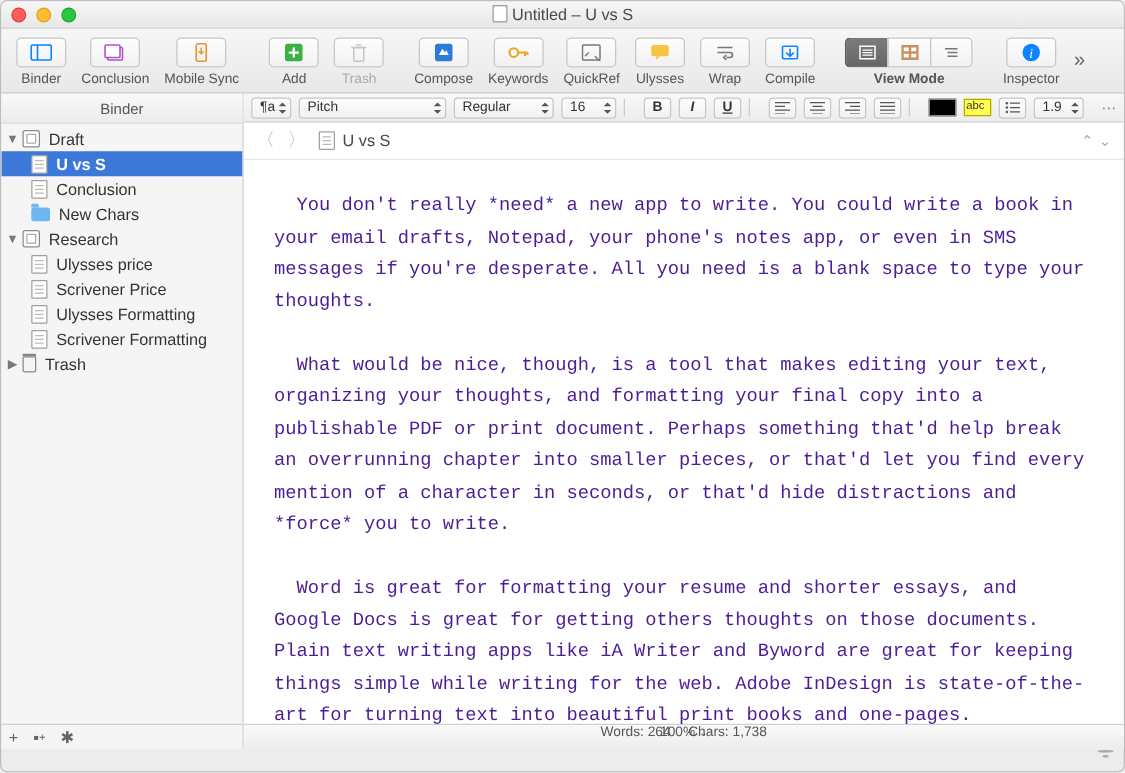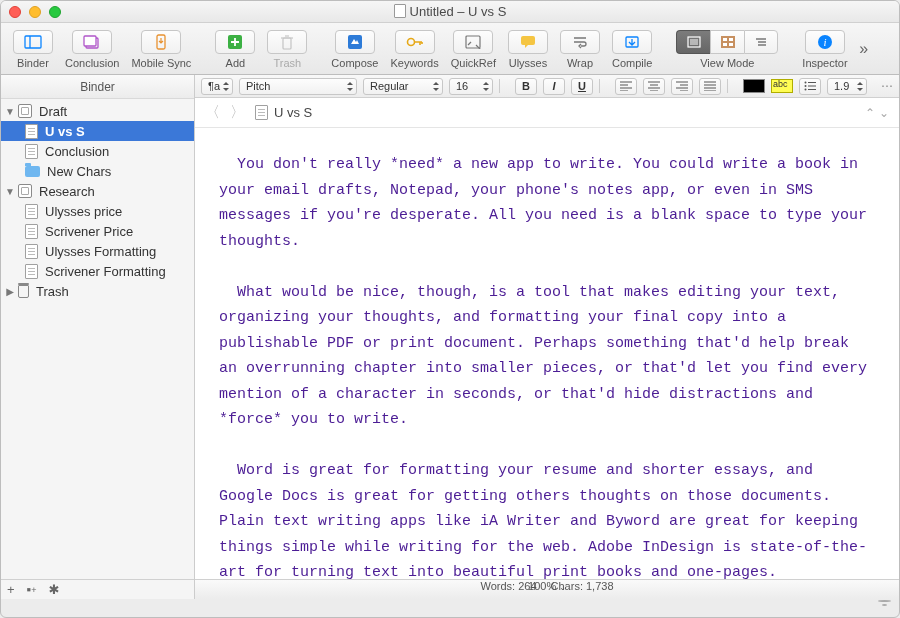--- a/index.html
+++ b/index.html
@@ -233,21 +233,21 @@
   <div class="tb-btn">
     <div class="ic-wrap">
         <svg width="16" height="14">
           <rect x="2" y="2" width="12" height="10" rx="1" fill="none" stroke="#0a84ff" stroke-width="1.3"></rect>
           <path d="M8 4 v5 M5 7 l3 3 l3 -3" fill="none" stroke="#0a84ff" stroke-width="1.3"></path>
         </svg>
       </div>
     <span class="tb-label">Compile</span>
   </div>
   <div class="sep"></div>
-  <div class="tb-btn" style="min-width:110px;">
+  <div class="tb-btn" style="min-width:110px;font-weight:bold;">
     <div class="tb-seg">
       <div class="ic-wrap active" style="width:34px;">
           <svg width="14" height="12">
             <rect x="1" y="1" width="12" height="10" fill="none" stroke="#fff" stroke-width="1.2"></rect>
             <line x1="3" y1="4" x2="11" y2="4" stroke="#fff"></line>
             <line x1="3" y1="6" x2="11" y2="6" stroke="#fff"></line>
             <line x1="3" y1="8" x2="11" y2="8" stroke="#fff"></line>
           </svg>
         </div>
       <div class="ic-wrap" style="width:34px; background:linear-gradient(#fdfdfd, #f1f1f1);">

